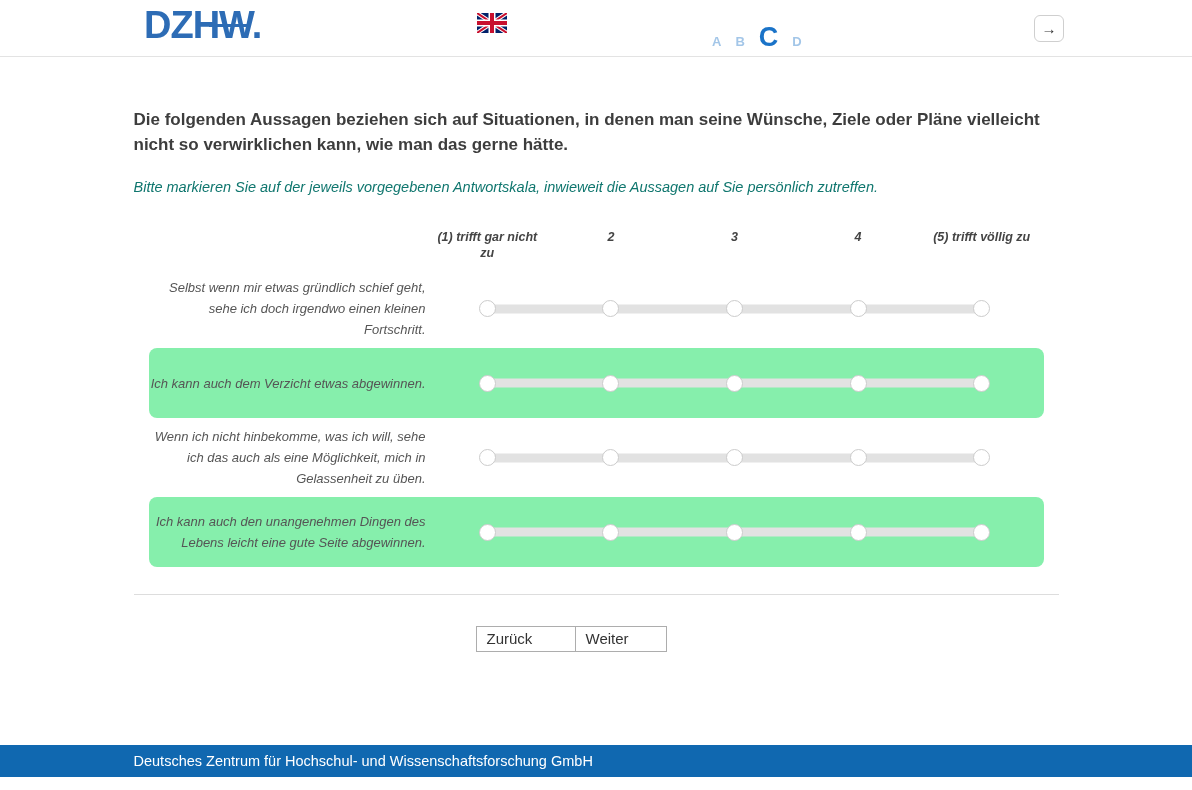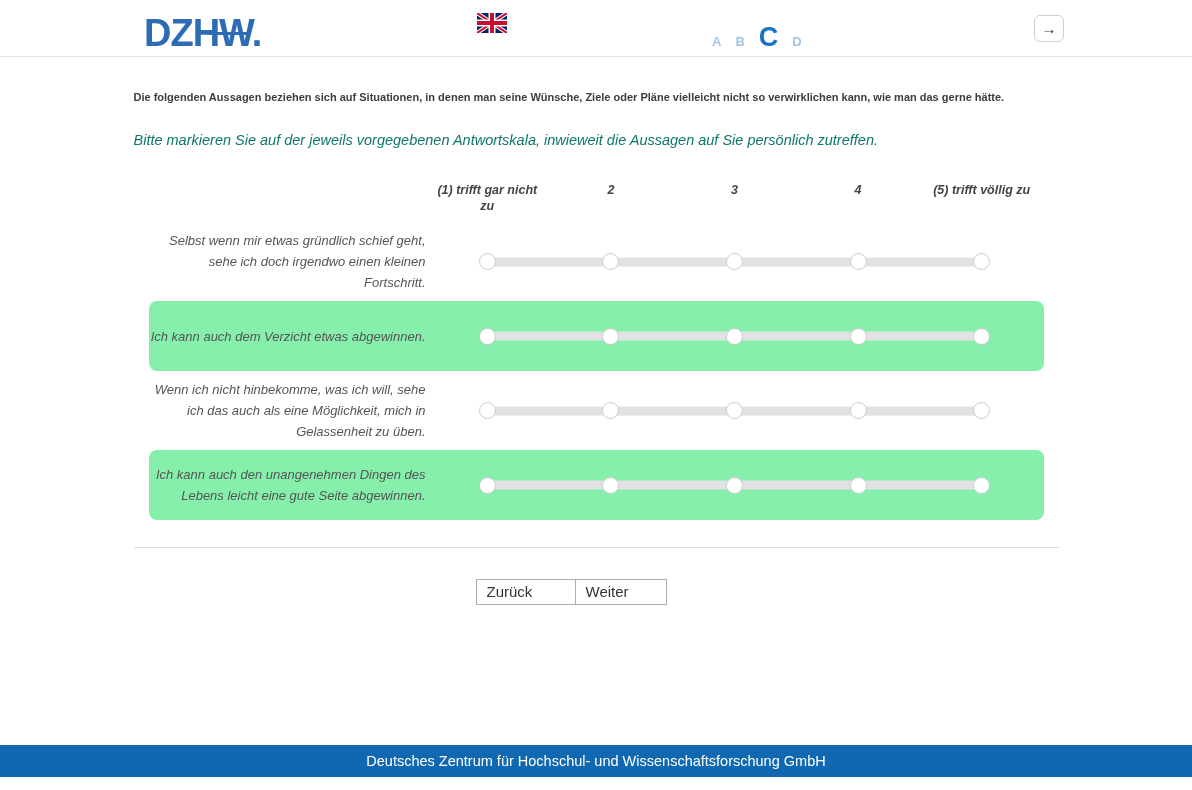--- a/index.html
+++ b/index.html
@@ -13,21 +13,21 @@
   }
 
   
   .header {
     position:relative;
     height:57px;
     background:#fff;
     border-bottom:1px solid #e3e3e3;
   }
   .logo {
-    position:absolute; left:144px; top:12px;
+    position:absolute; left:144px; top:4px;
     font-size:38px; font-weight:600; letter-spacing:-1px;
     color:#2d6cb5;
   }
   .logo::after {
     content:""; position:absolute;
     left:55%; width:35%; top:47%; height:3px;
     background:#2d6cb5;
   }
   .flag {
     position:absolute; left:477px; top:13px;
@@ -48,22 +48,22 @@
     position:absolute; left:1034px; top:15px;
     width:30px; height:27px;
     border:1px solid #cfcfcf; border-radius:6px; background:#fff;
     display:flex; align-items:center; justify-content:center;
     font-size:15px; color:#333; cursor:pointer;
   }
 
   
   .content { width:925px; margin:0 auto; }
   .heading {
-    margin-top:28px;
-    font-size:11px; font-weight:700; color:#3d3d3d;
+    margin-top:50px;
+    font-size:17px; font-weight:700; color:#3d3d3d;
     line-height:25px;
   }
   .instruction {
     margin-top:22px;
     font-style:italic; font-size:14.5px; color:#0f766e;
   }
 
   .matrix { margin-top:34px;font-style:italic; }
   .scale-header { display:flex; margin:0 15px; }
   .scale-header .spacer { flex:0 0 277px; }
@@ -117,21 +117,21 @@
   }
   .btn + .btn { margin-left:-1px; width:92px; }
 
   
   .footer {
     position:absolute; left:0; bottom:13px;
     width:100%; height:32px;
     background:#1068b0;
     display:flex; align-items:center;
   }
-  .footer .content { margin-top:0;text-align:center; }
+  .footer .content { margin-top:0; }
   .footer-text { color:#fff; font-size:14.5px; }
 </style>
 </head>
 <body>
 
 <div class="header">
   <div class="logo">DZHW.</div>
 
   <svg class="flag" viewBox="0 0 60 40" width="30" height="20" preserveAspectRatio="none">
     <rect width="60" height="40" fill="#012169"></rect>

